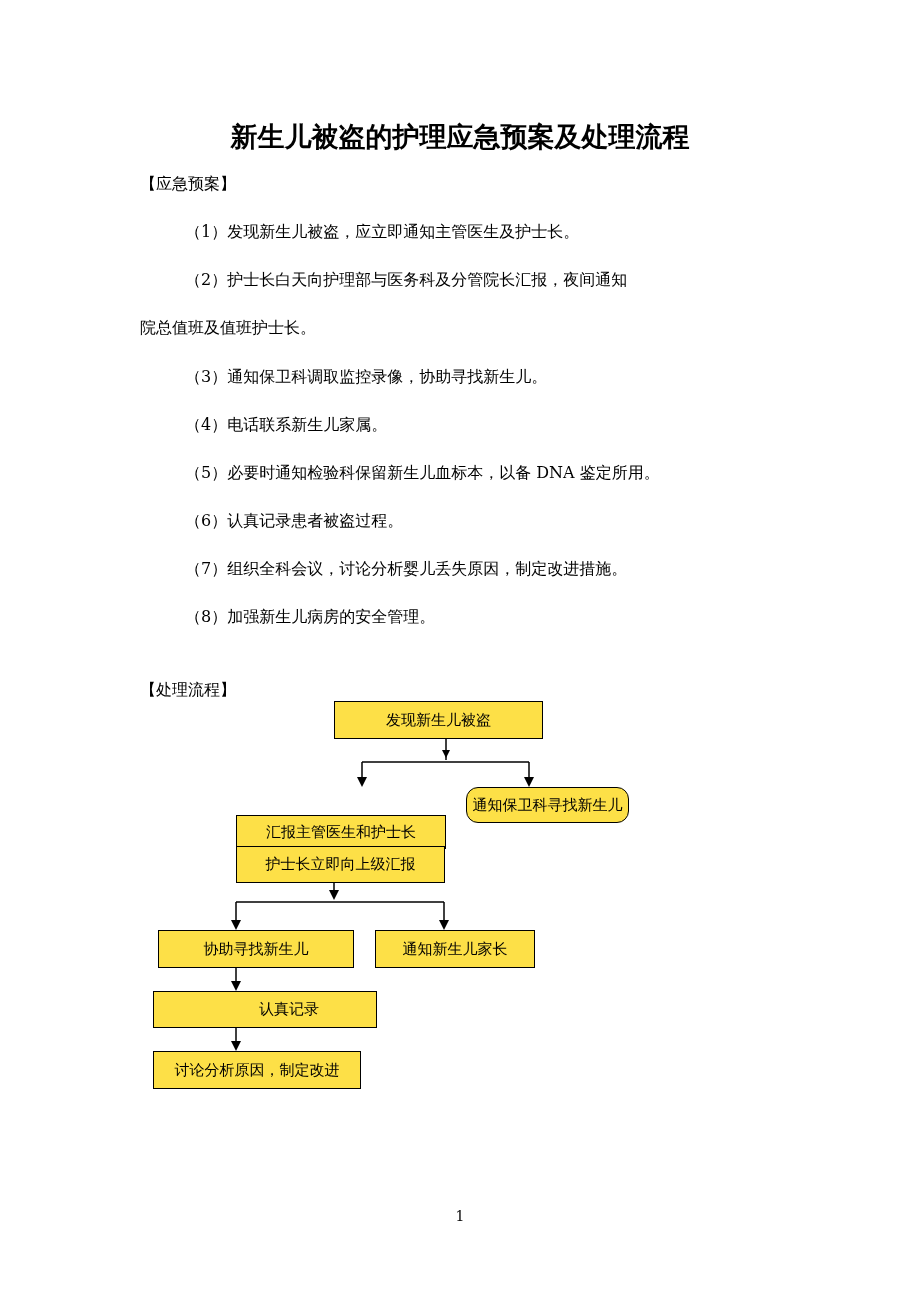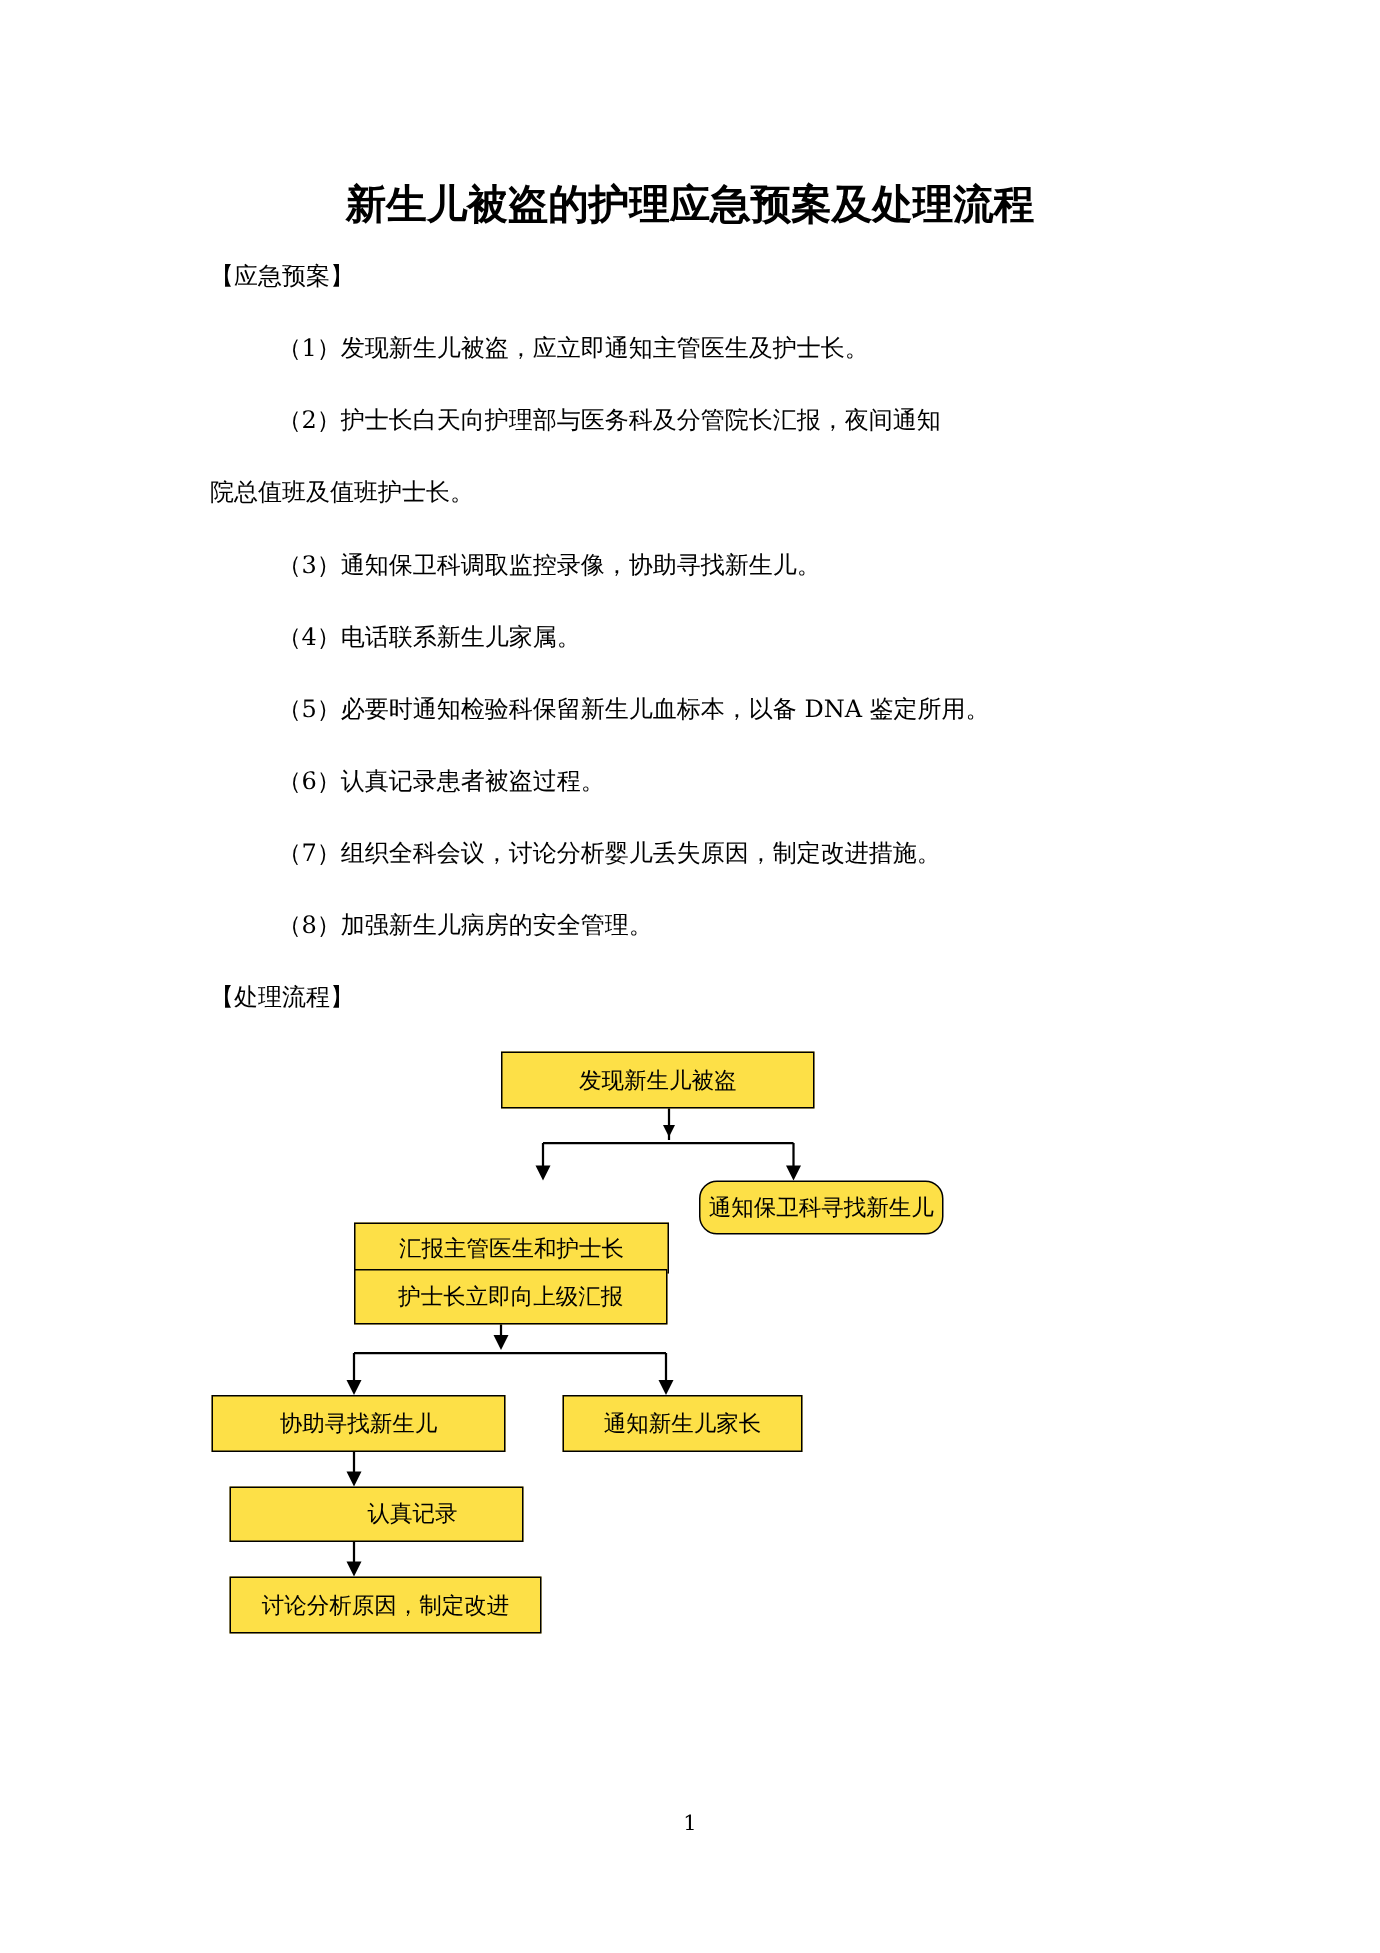--- a/index.html
+++ b/index.html
@@ -76,21 +76,21 @@
   <div class="line para" style="top:218px;">（1）发现新生儿被盗，应立即通知主管医生及护士长。</div>
   <div class="line para" style="top:266px;">（2）护士长白天向护理部与医务科及分管院长汇报，夜间通知</div>
   <div class="line para-cont" style="top:314px;">院总值班及值班护士长。</div>
   <div class="line para" style="top:363px;">（3）通知保卫科调取监控录像，协助寻找新生儿。</div>
   <div class="line para" style="top:411px;">（4）电话联系新生儿家属。</div>
   <div class="line para" style="top:459px;">（5）必要时通知检验科保留新生儿血标本，以备 DNA 鉴定所用。</div>
   <div class="line para" style="top:507px;">（6）认真记录患者被盗过程。</div>
   <div class="line para" style="top:555px;">（7）组织全科会议，讨论分析婴儿丢失原因，制定改进措施。</div>
   <div class="line para" style="top:603px;">（8）加强新生儿病房的安全管理。</div>
 
-  <div class="line section-head" style="top:651px;">【处理流程】</div>
+  <div class="line section-head" style="top:676px;">【处理流程】</div>
 
   <svg class="flow" viewBox="0 0 920 1302">
     <defs>
       <marker id="arrow" markerWidth="8" markerHeight="8" refX="4" refY="6" orient="auto" markerUnits="userSpaceOnUse">
         <path d="M0,0 L8,0 L4,8 z" fill="#000"></path>
       </marker>
     </defs>
     <g stroke="#000" stroke-width="1.5" fill="none">
 
       <line x1="446" y1="738" x2="446" y2="760"></line>
@@ -117,19 +117,19 @@
 
       <line x1="236" y1="1027" x2="236" y2="1042"></line>
       <path d="M236,1051 l-5,-10 l10,0 z" fill="#000" stroke="none"></path>
     </g>
   </svg>
 
   <div class="fbox" style="left:334px; top:701px; width:209px; height:38px;">发现新生儿被盗</div>
   <div class="fbox" style="left:236px; top:787px; width:210px; height:34px;margin-top:28px;">汇报主管医生和护士长</div>
   <div class="fbox" style="left:466px; top:787px; width:163px; height:36px;border-radius:12px;">通知保卫科寻找新生儿</div>
   <div class="fbox" style="left:236px; top:846px; width:209px; height:37px;">护士长立即向上级汇报</div>
-  <div class="fbox" style="left:141px; top:930px; width:196px; height:38px;">协助寻找新生儿</div>
+  <div class="fbox" style="left:158px; top:930px; width:196px; height:38px;">协助寻找新生儿</div>
   <div class="fbox" style="left:375px; top:930px; width:160px; height:38px;">通知新生儿家长</div>
-  <div class="fbox" style="left:153px; top:991px; width:196px; height:37px;padding-left:48px;">认真记录</div>
+  <div class="fbox" style="left:153px; top:991px; width:224px; height:37px;padding-left:48px;">认真记录</div>
   <div class="fbox" style="left:153px; top:1051px; width:208px; height:38px;">讨论分析原因，制定改进</div>
 
   <div class="page-num">1</div>
 </div>
 
 </body></html>

